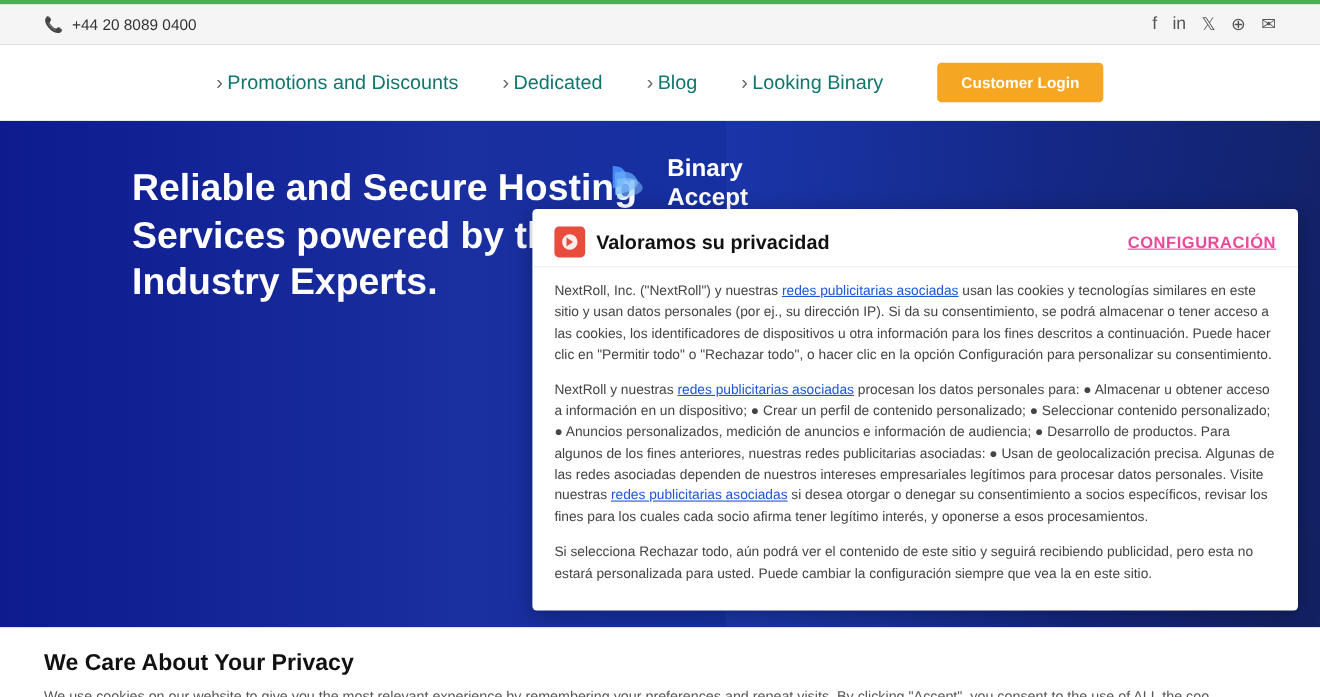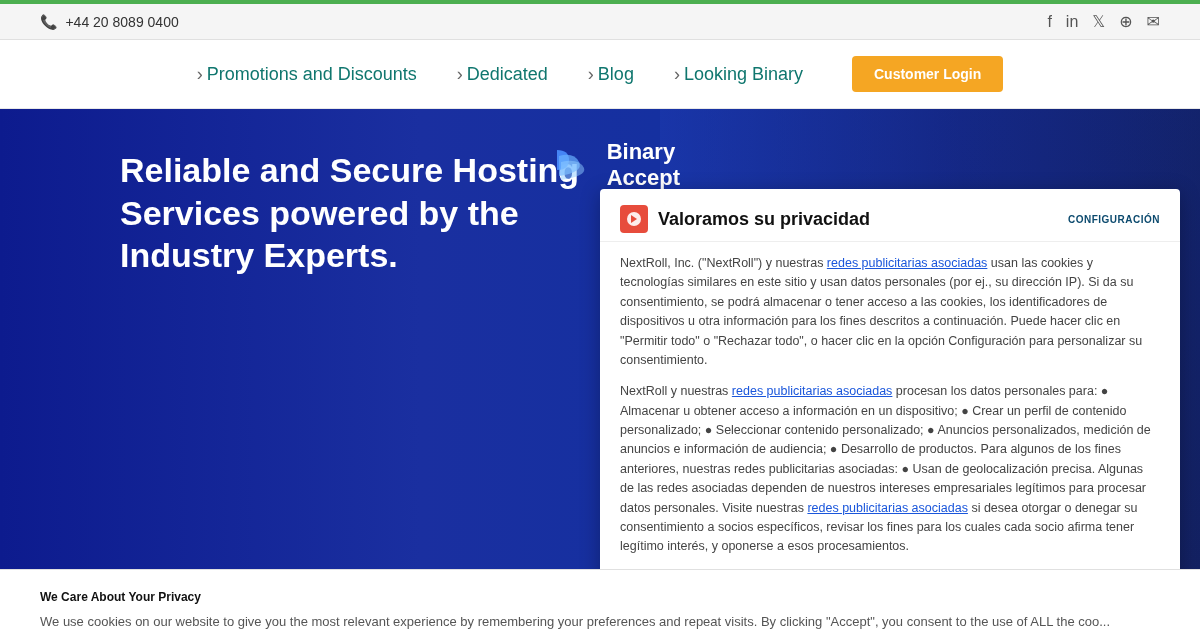--- a/index.html
+++ b/index.html
@@ -130,21 +130,21 @@
       font-size: 22px;
       font-weight: bold;
       line-height: 1.2;
     }
 
     
     .privacy-modal {
       position: absolute;
       top: 80px;
       right: 20px;
-      width: 580px;
+      width: 696px;
       background: #fff;
       border-radius: 4px;
       box-shadow: 0 4px 20px rgba(0,0,0,0.3);
       z-index: 100;
       overflow: hidden;
     }
     .modal-header {
       display: flex;
       align-items: center;
       justify-content: space-between;
@@ -167,26 +167,27 @@
       color: white;
       font-size: 14px;
       font-weight: bold;
     }
     .modal-title {
       font-size: 18px;
       font-weight: bold;
       color: #111;
     }
     .configuracion-link {
-      color: #0c4a6e;
-      font-size: 10px;
+      color: #ec4899;
+      font-size: 15px;
       font-weight: bold;
       cursor: pointer;
       text-transform: uppercase;
       letter-spacing: 0.5px;
+      text-decoration: underline;
     }
     .modal-body {
       padding: 12px 20px;
       max-height: 340px;
       overflow-y: auto;
     }
     .modal-text {
       font-size: 12.5px;
       color: #444;
       line-height: 1.55;
@@ -198,21 +199,21 @@
       cursor: pointer;
     }
 
     
     .bottom-privacy {
       background: #fff;
       padding: 20px 40px;
       border-top: 1px solid #e0e0e0;
     }
     .bottom-privacy-title {
-      font-size: 12px;
+      font-size: 21px;
       font-weight: bold;
       color: #111;
       margin-bottom: 8px;
     }
     .bottom-privacy-text {
       font-size: 13px;
       color: #555;
       line-height: 1.5;
     }
 

